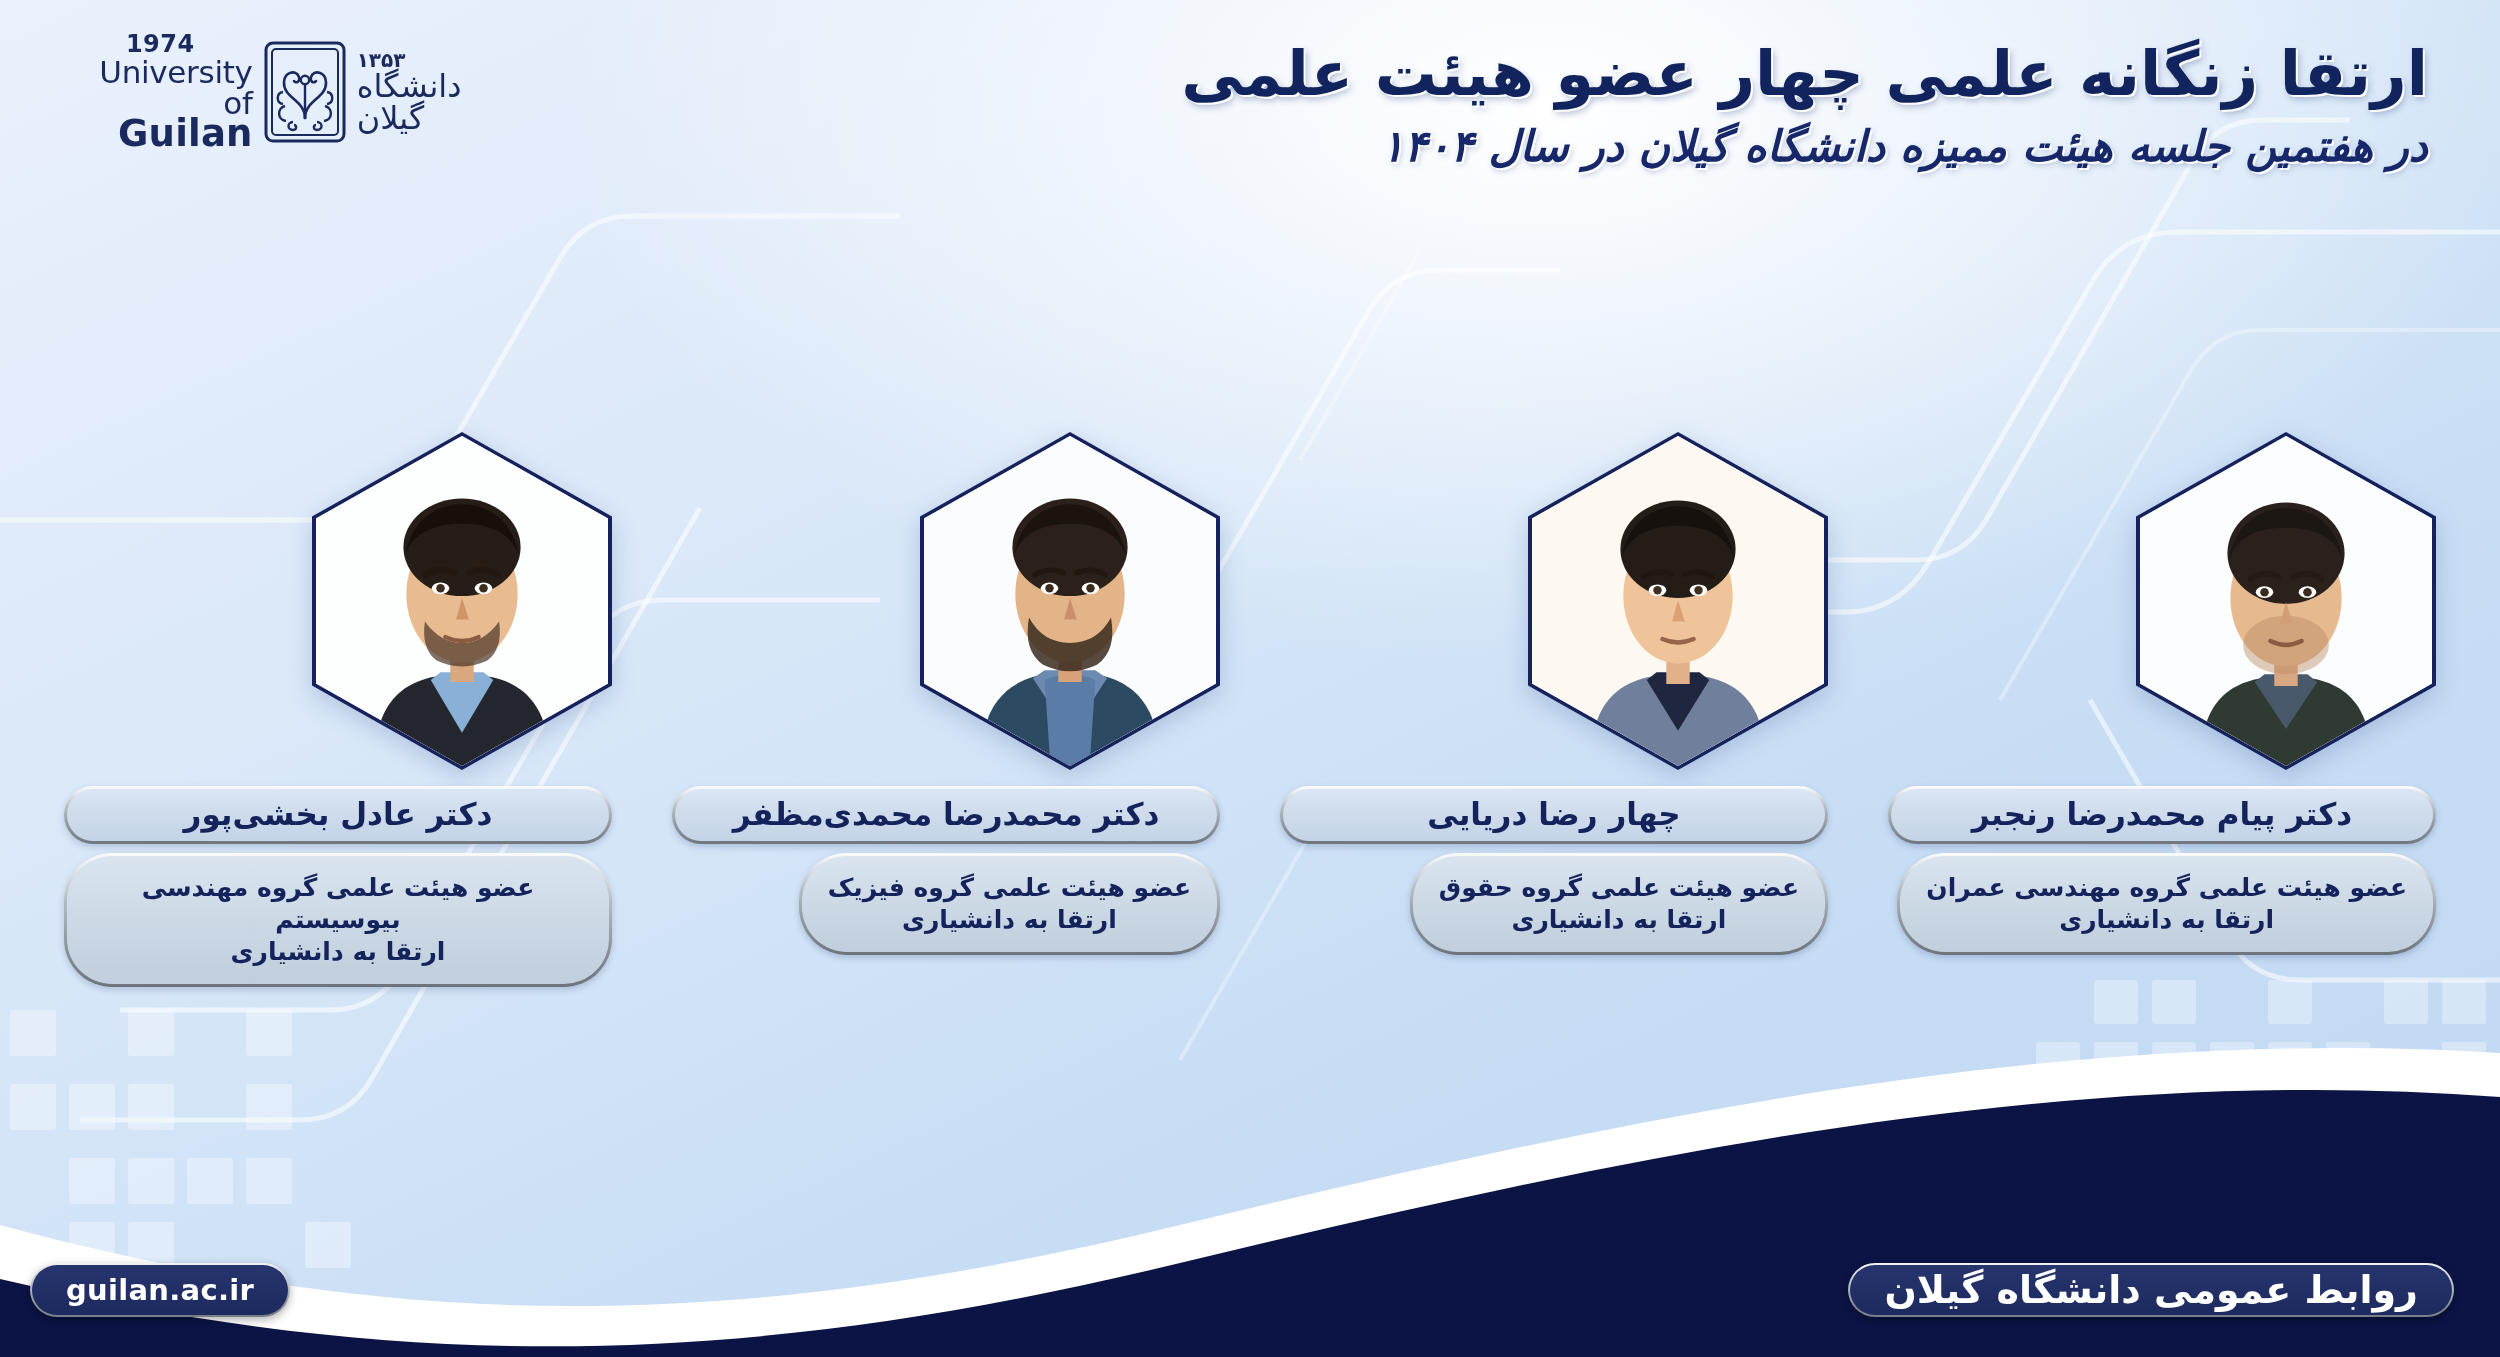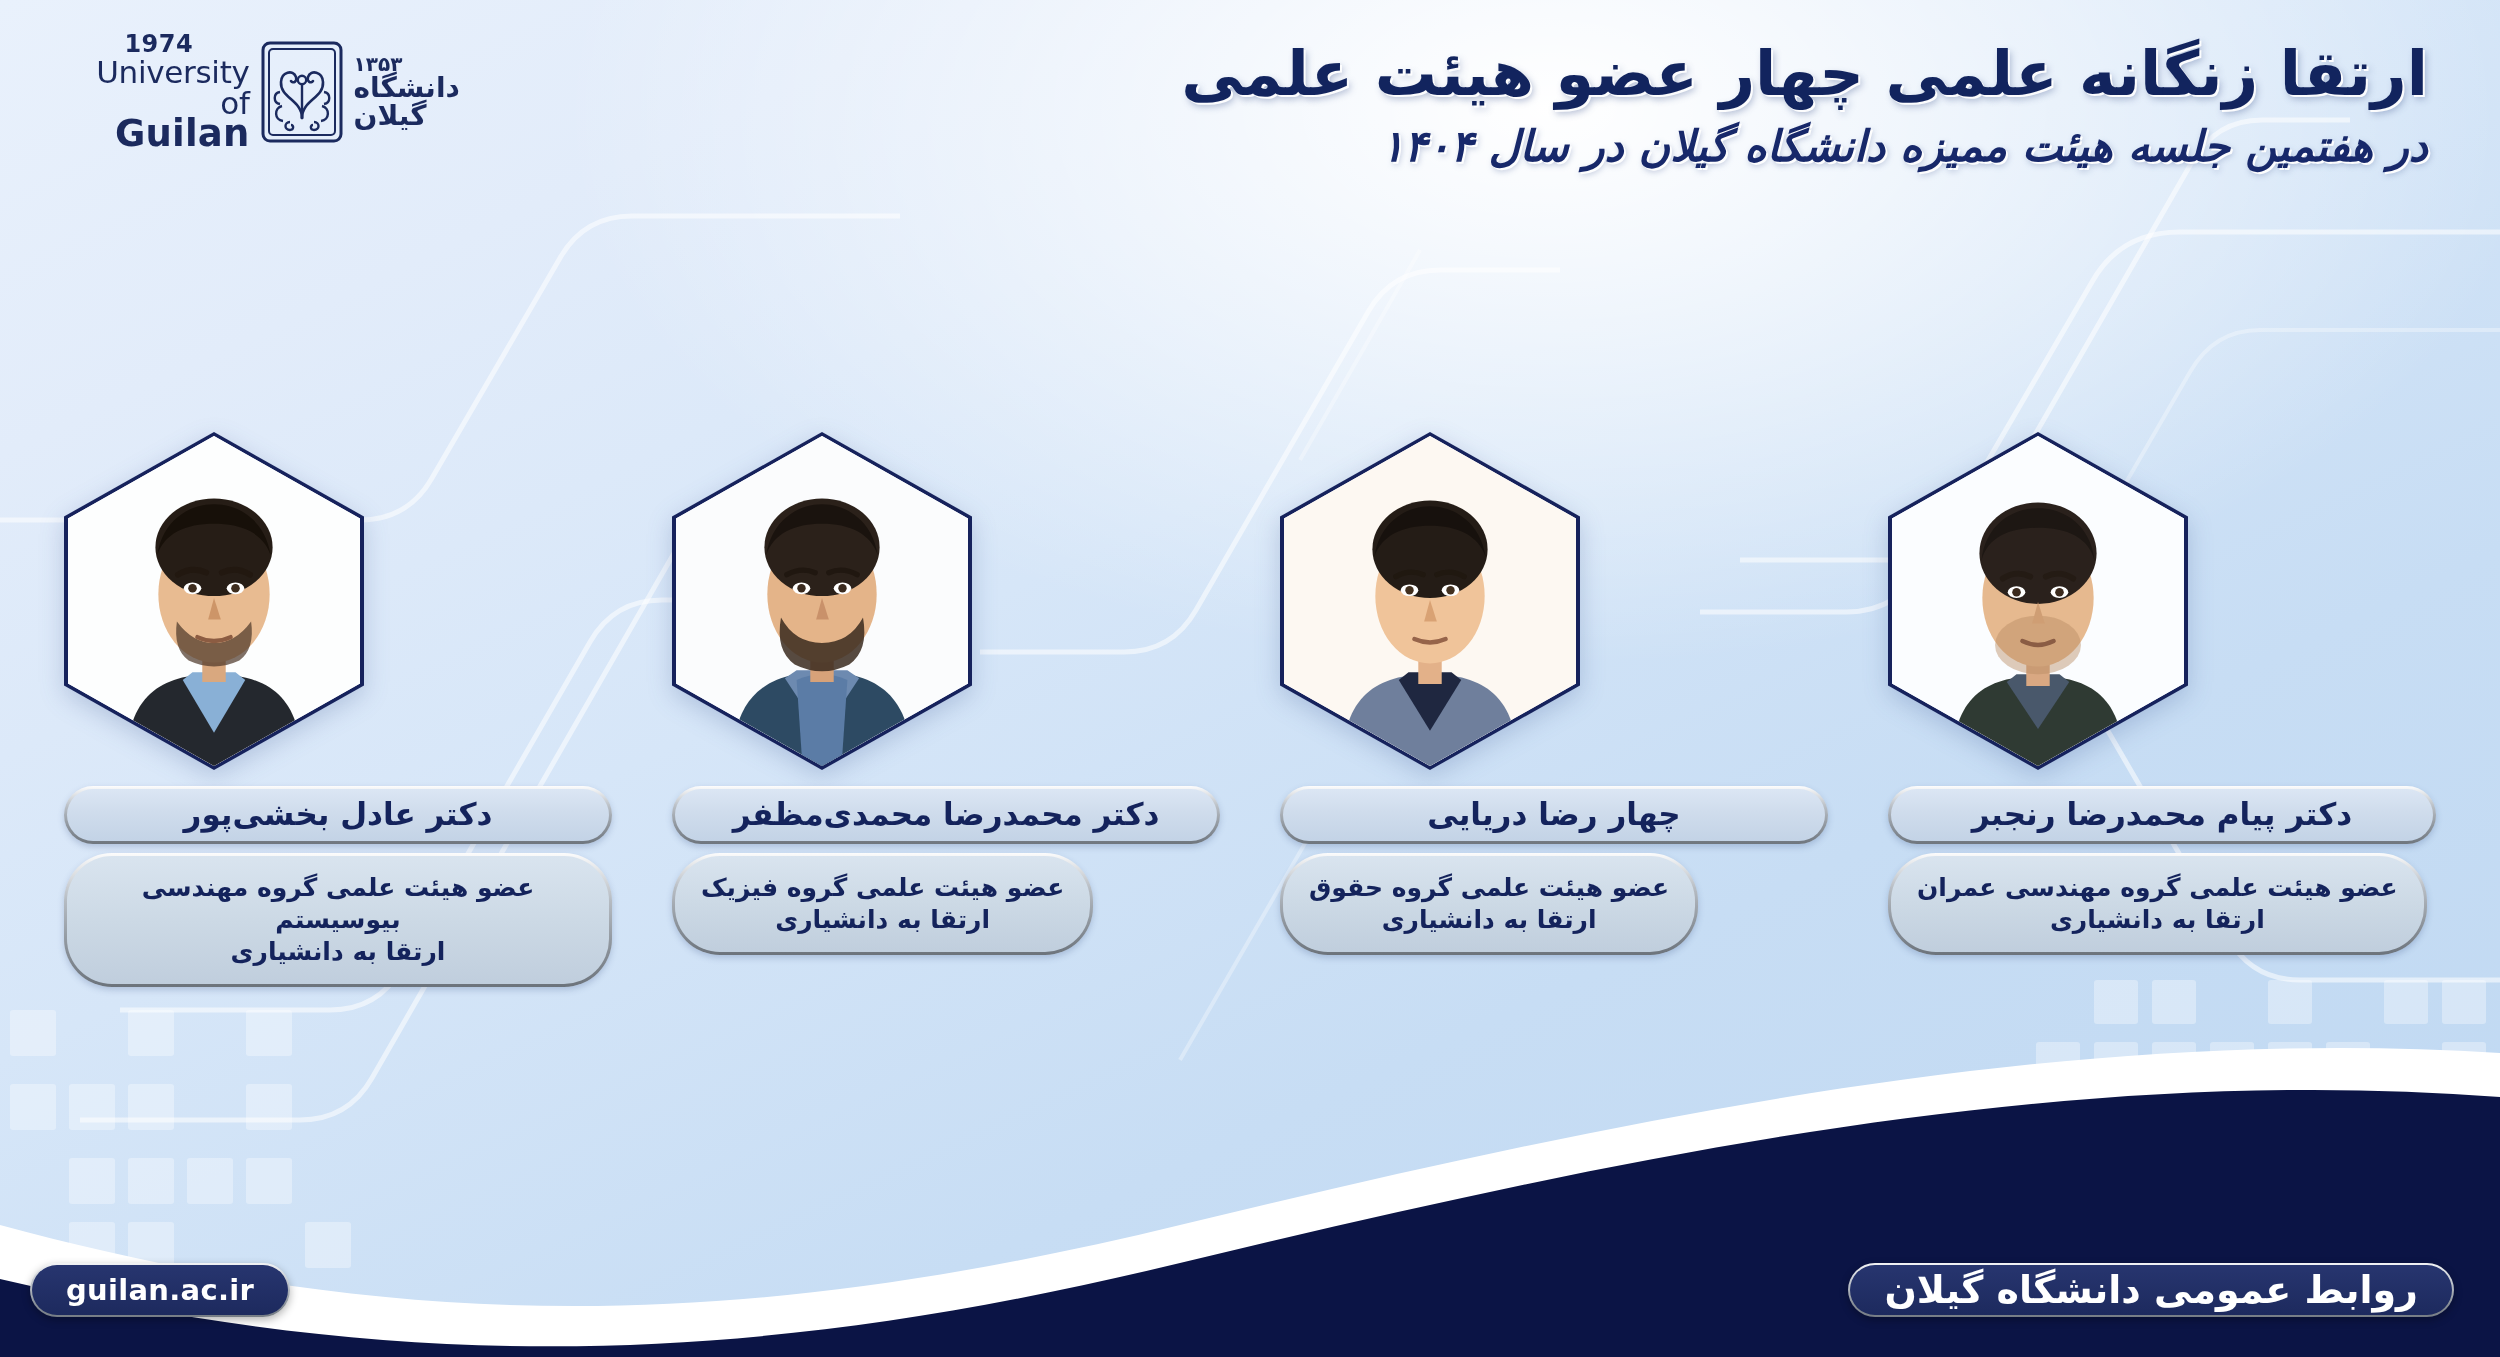--- a/index.html
+++ b/index.html
@@ -48,21 +48,21 @@
     margin:0 0 1px 0; text-align:center; padding-right:2px;
   }
   .logo-en .l1{font-size:31px;font-weight:400;letter-spacing:-.3px;}
   .logo-en .l2{font-size:37px;font-weight:bold;letter-spacing:.2px;margin-top:-4px;}
   .logo-mark{width:84px;height:104px;flex:0 0 auto;}
   .logo-fa{
     direction:rtl;text-align:left;line-height:1;
     font-family:"DejaVu Sans","Liberation Sans",sans-serif;
   }
   .logo-fa .fy{font-size:20px;font-weight:bold;}
-  .logo-fa .fn{font-size:28px;font-weight:bold;letter-spacing:-1px;}
+  .logo-fa .fn{font-size:32px;font-weight:normal;letter-spacing:-1px;}
 
   .titles{
     position:absolute;
     right:72px; top:34px;
     width:1560px;
     text-align:right;
     direction:rtl;
   }
   .title-main{
     font-size:62px;
@@ -94,21 +94,21 @@
     top:432px;
     display:flex;
     justify-content:space-between;
     padding:0 64px;
     direction:rtl;
   }
   .person{
     width:548px;
     display:flex;
     flex-direction:column;
-    align-items:flex-end;
+    align-items:flex-start;
   }
 
   .hexwrap{
     position:relative;
     width:300px;height:338px;
     filter:drop-shadow(0 7px 12px rgba(40,70,130,.22));
   }
   .hexborder{
     position:absolute;inset:0;
     background:#16225c;

